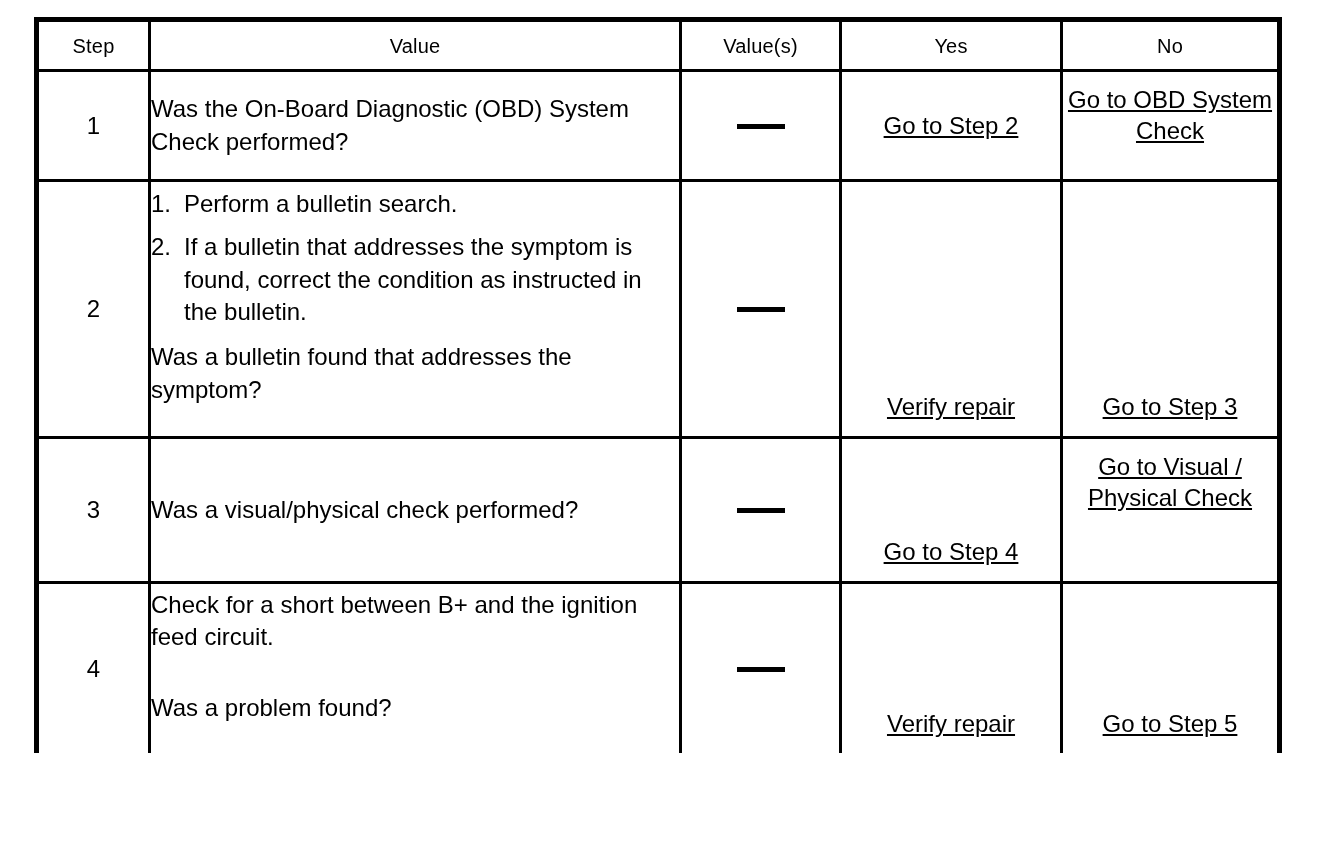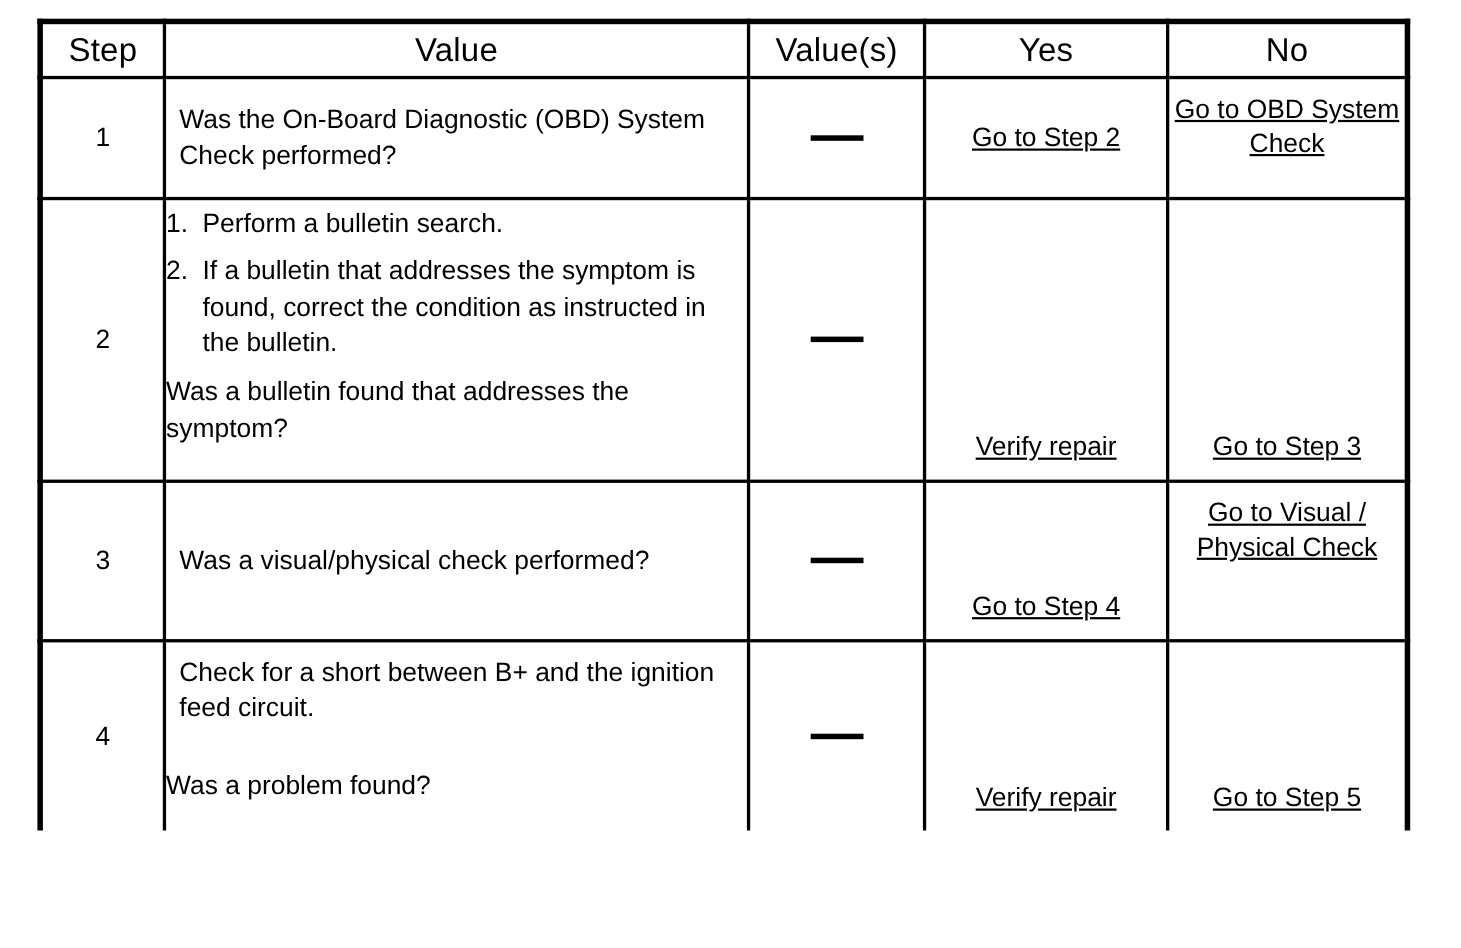--- a/index.html
+++ b/index.html
@@ -52,21 +52,21 @@
   col.c-step   { width: 113px; }
   col.c-action { width: 531px; }
   col.c-value  { width: 160px; }
   col.c-yes    { width: 221px; }
   col.c-no     { width: 218px; }
 
   
   thead th {
     height: 47px;
     text-align: center;
-    font-size: 30px;
+    font-size: 20px;
     font-weight: bold;
     letter-spacing: 0.2px;
     border-bottom: 5px solid #000;
     line-height: 1;
   }
 
   
   td.definition {
     padding: 9px 0 14px 14px;
     vertical-align: top;
@@ -131,21 +131,21 @@
     padding-left: 33px;
     margin-bottom: 11px;
   }
   ol.steps li .num {
     position: absolute;
     left: 0;
     top: 0;
   }
   .q-line { margin-top: 13px; }
   .gap-line { margin-top: 38px; }
-  .plain-line { margin: 12px; }
+  .plain-line { margin: 0; }
 
   
   tr.r1 td { height: 95px; }
   tr.r2 td { height: 240px; }
   tr.r3 td { height: 128px; }
   tr.r4 td { height: 155px; border-bottom: 0; }
 </style>
 </head>
 <body>
 

